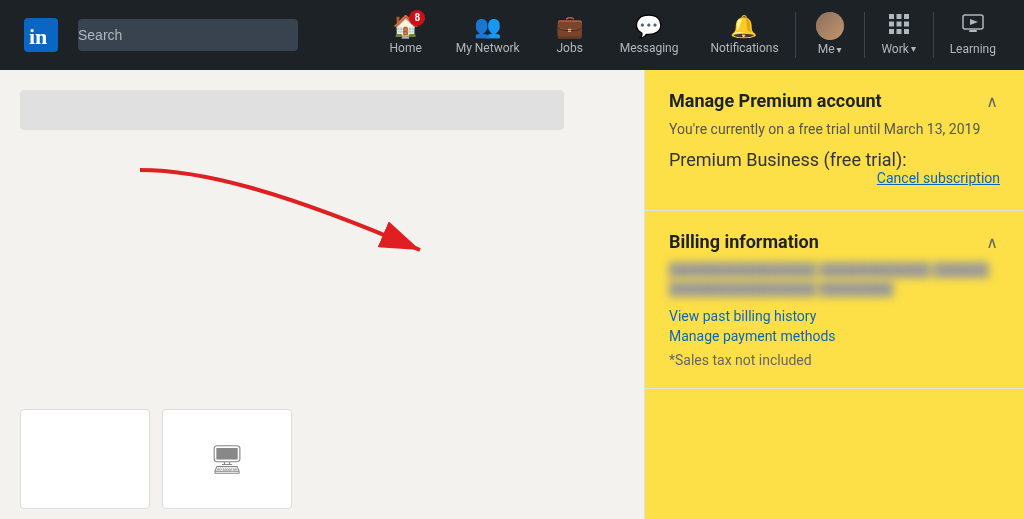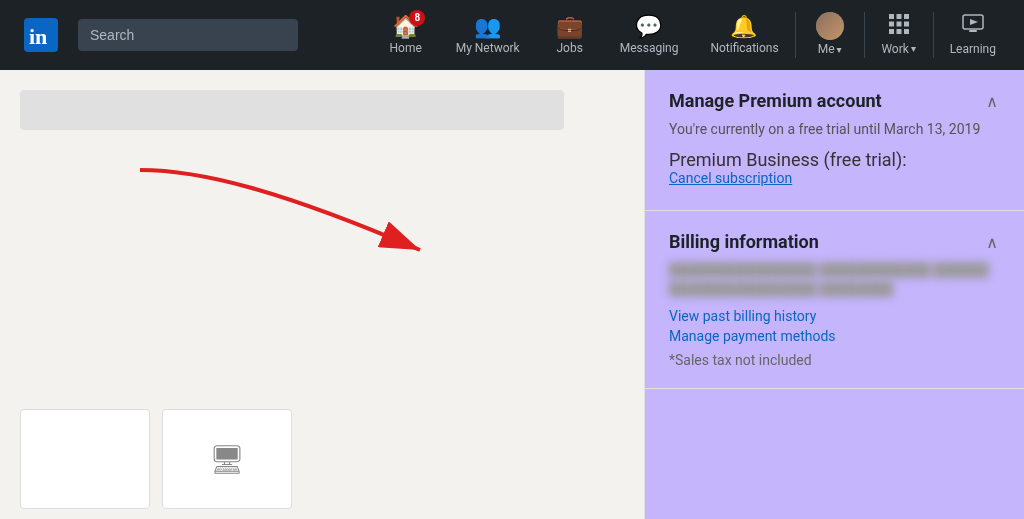--- a/index.html
+++ b/index.html
@@ -25,21 +25,21 @@
     .nav-search {
       display: flex;
       align-items: center;
       margin-right: 8px;
     }
     .nav-search input {
       background: #38434f;
       border: none;
       border-radius: 4px;
       color: #fff;
-      padding: 8px 12px;
+      padding: 8px 0;
       width: 220px;
       font-size: 14px;
       outline: none;
     }
     .nav-search input::placeholder { color: #b0b7be; }
     .nav-items {
       display: flex;
       align-items: stretch;
       flex: 1;
       justify-content: flex-end;
@@ -124,21 +124,21 @@
       top: 80px;
       left: 80px;
       width: 400px;
       height: 140px;
       pointer-events: none;
     }
 
     
     .right-panel {
       width: 380px;
-      background: #c4b5fd;
+      background: #fde047;
       border-left: 1px solid #e0e0e0;
       box-shadow: -2px 2px 8px rgba(0,0,0,0.1);
       padding: 0;
       flex-shrink: 0;
     }
     .panel-section {
       padding: 20px 24px;
       border-bottom: 1px solid #e0e0e0;
     }
     .panel-section-header {
@@ -169,21 +169,21 @@
       margin-bottom: 0;
     }
     .panel-link {
       display: block;
       color: #0a66c2;
       font-size: 14px;
       text-decoration: none;
       margin-bottom: 4px;
       cursor: pointer;
     }
-    .panel-link.underlined { text-decoration: underline; }
+    .panel-link.underlined { text-decoration: underline; text-align: right; }
 
     .blurred-text {
       font-size: 13px;
       color: #999;
       margin-bottom: 4px;
       filter: blur(4px);
       user-select: none;
     }
     .blurred-text2 {
       font-size: 13px;

